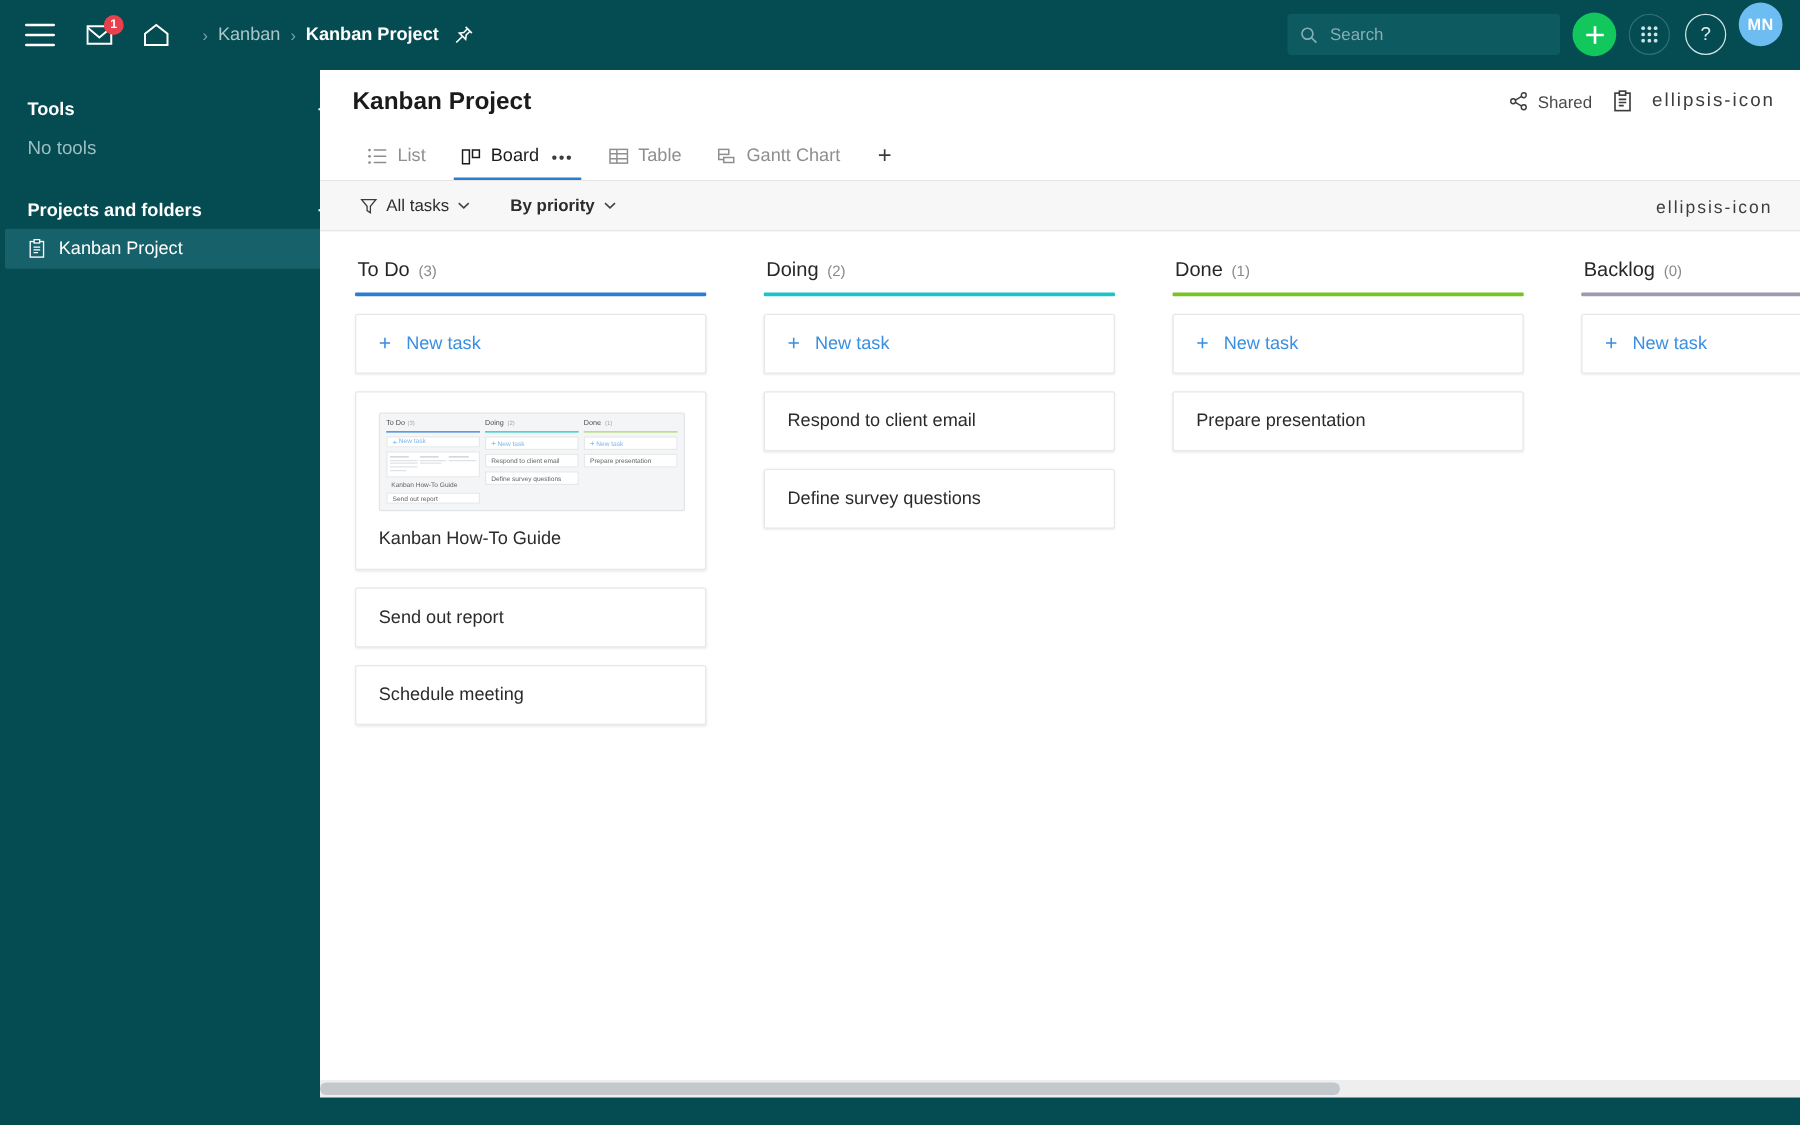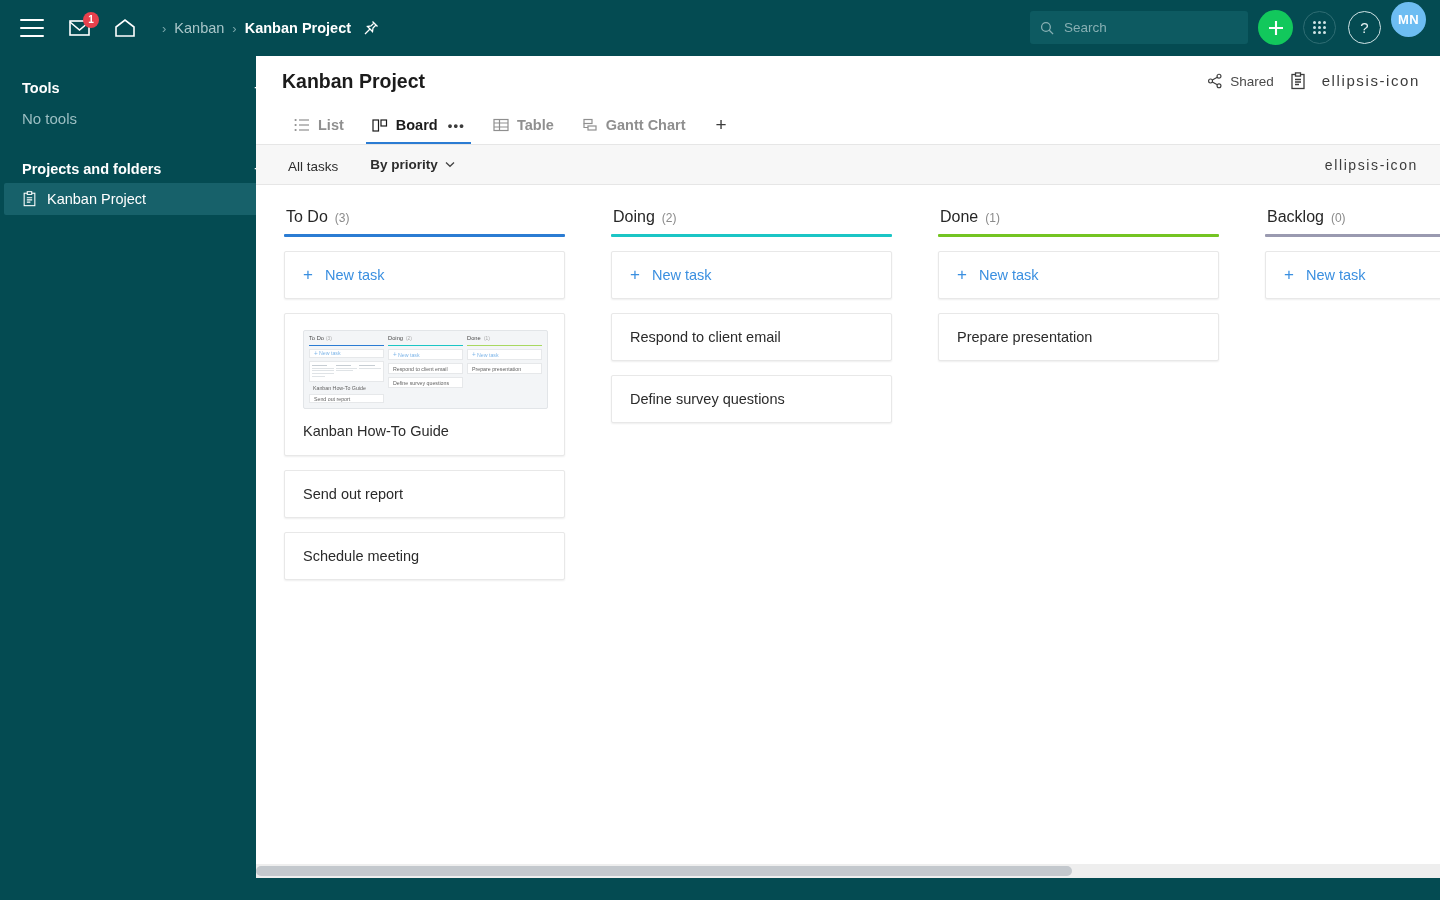--- a/index.html
+++ b/index.html
@@ -118,21 +118,21 @@
   #shared-btn { display: flex; align-items: center; gap: 7px; color: #4a4a4a; font-size: 13.5px; cursor: pointer; }
 
   
   #tabs {
     position: absolute; left: 24px; top: 50px; right: 0; height: 38px;
     display: flex; align-items: center; gap: 0;
   }
   .tab {
     display: flex; align-items: center; gap: 8px;
     height: 38px; padding: 0 14px; cursor: pointer;
-    color: #8f8f8f; font-size: 14.5px; position: relative; font-weight: bold;
+    color: #8f8f8f; font-size: 14.5px; position: relative;
   }
   .tab.active { color: #1b1b1b; }
   .tab.active::after {
     content: ""; position: absolute; left: 8px; right: 8px; bottom: 0;
     height: 2.5px; background: #2b7cd3;
   }
   .tab-dots { color: #3c3c3c; letter-spacing: 1.2px; font-size: 13px; margin-left: 2px; }
   #tab-add { padding: 0 16px; color: #3c3c3c; font-size: 19px; cursor: pointer; font-weight: 300; }
 
   #tabs-divider {
@@ -394,21 +394,21 @@
       </span>
       <span>Gantt Chart</span>
     </div>
 
     <div id="tab-add">+</div>
   </div>
 
   <div id="tabs-divider"></div>
 
   <div id="filterbar">
-    <div class="filter-chip" style="margin-left:22px;flex-direction:column;">
+    <div class="filter-chip" style="margin-left:22px;">
       <svg width="14" height="14" viewBox="0 0 16 16" fill="none" stroke="#3c3c3c" stroke-width="1.2">
         <path d="M1.5 2h13l-5 6v6l-3-2V8z"></path>
       </svg>
       <span>All tasks</span>
       <svg class="caret" width="10" height="7" viewBox="0 0 10 7" fill="none" stroke="#444" stroke-width="1.3">
           <path d="M1 1.5L5 5.3 9 1.5"></path>
         </svg>
     </div>
     <div class="filter-chip" style="margin-left:12px;font-weight:bold;">
       <span>By priority</span>

